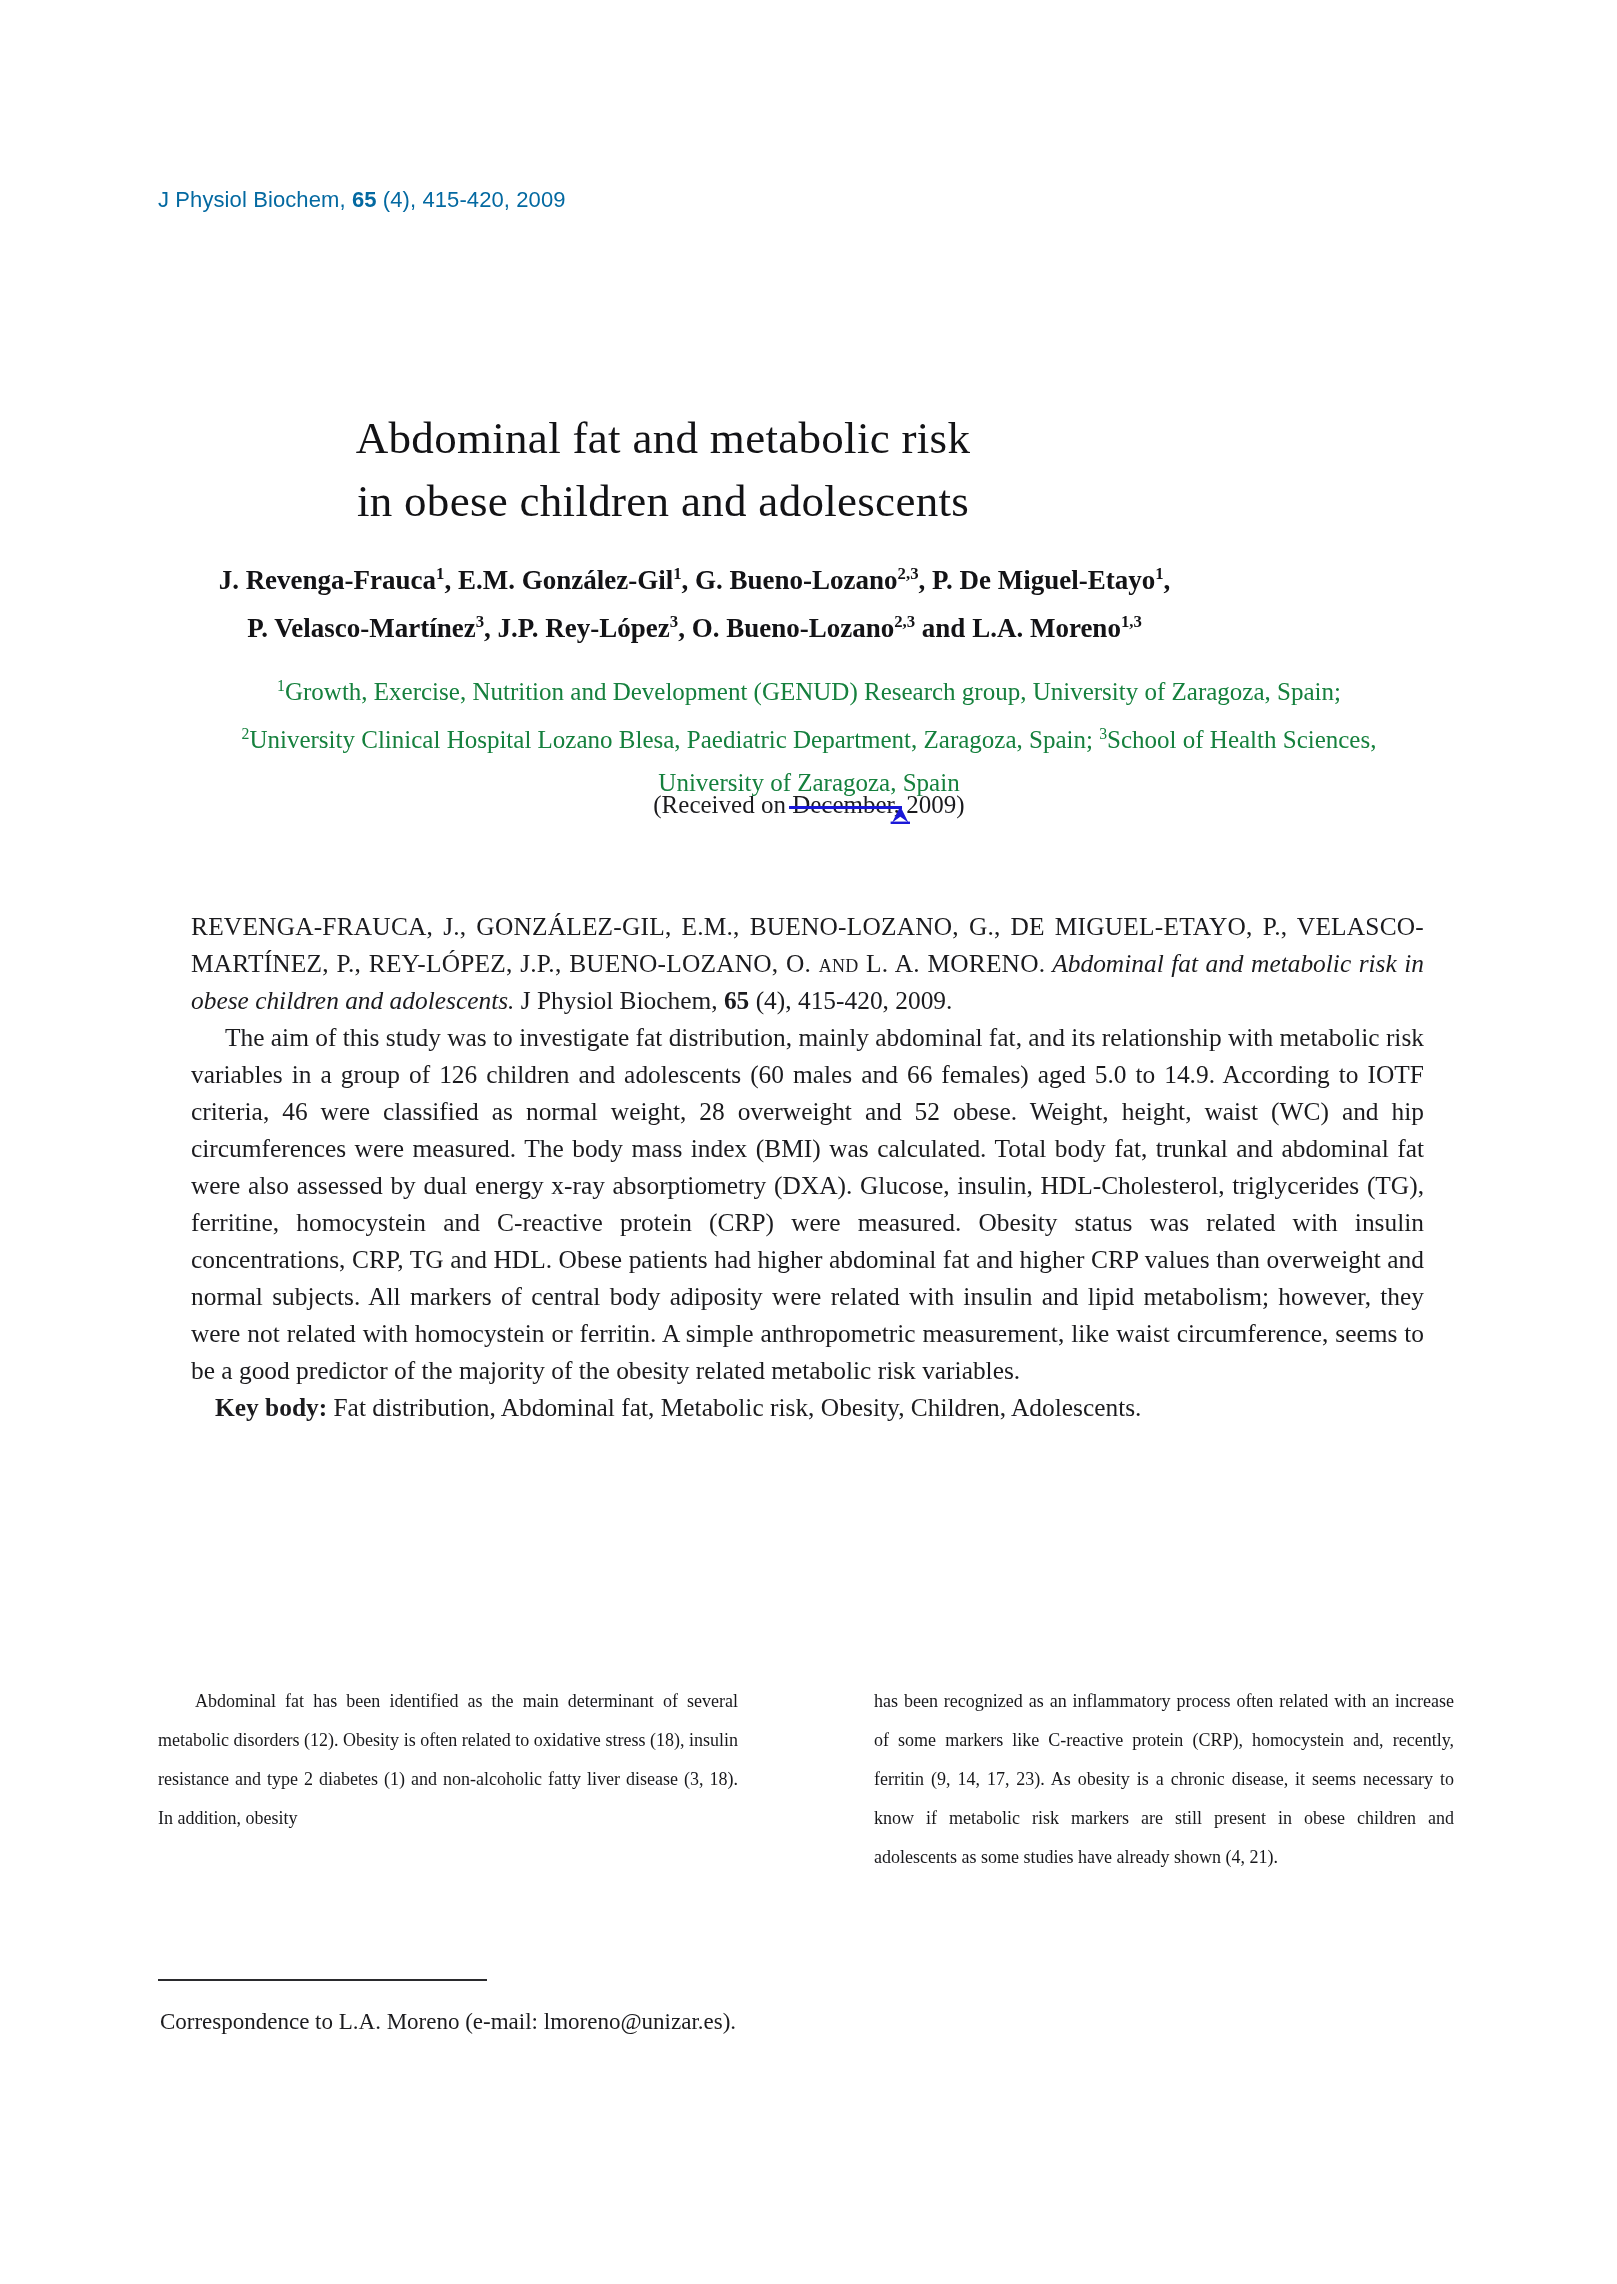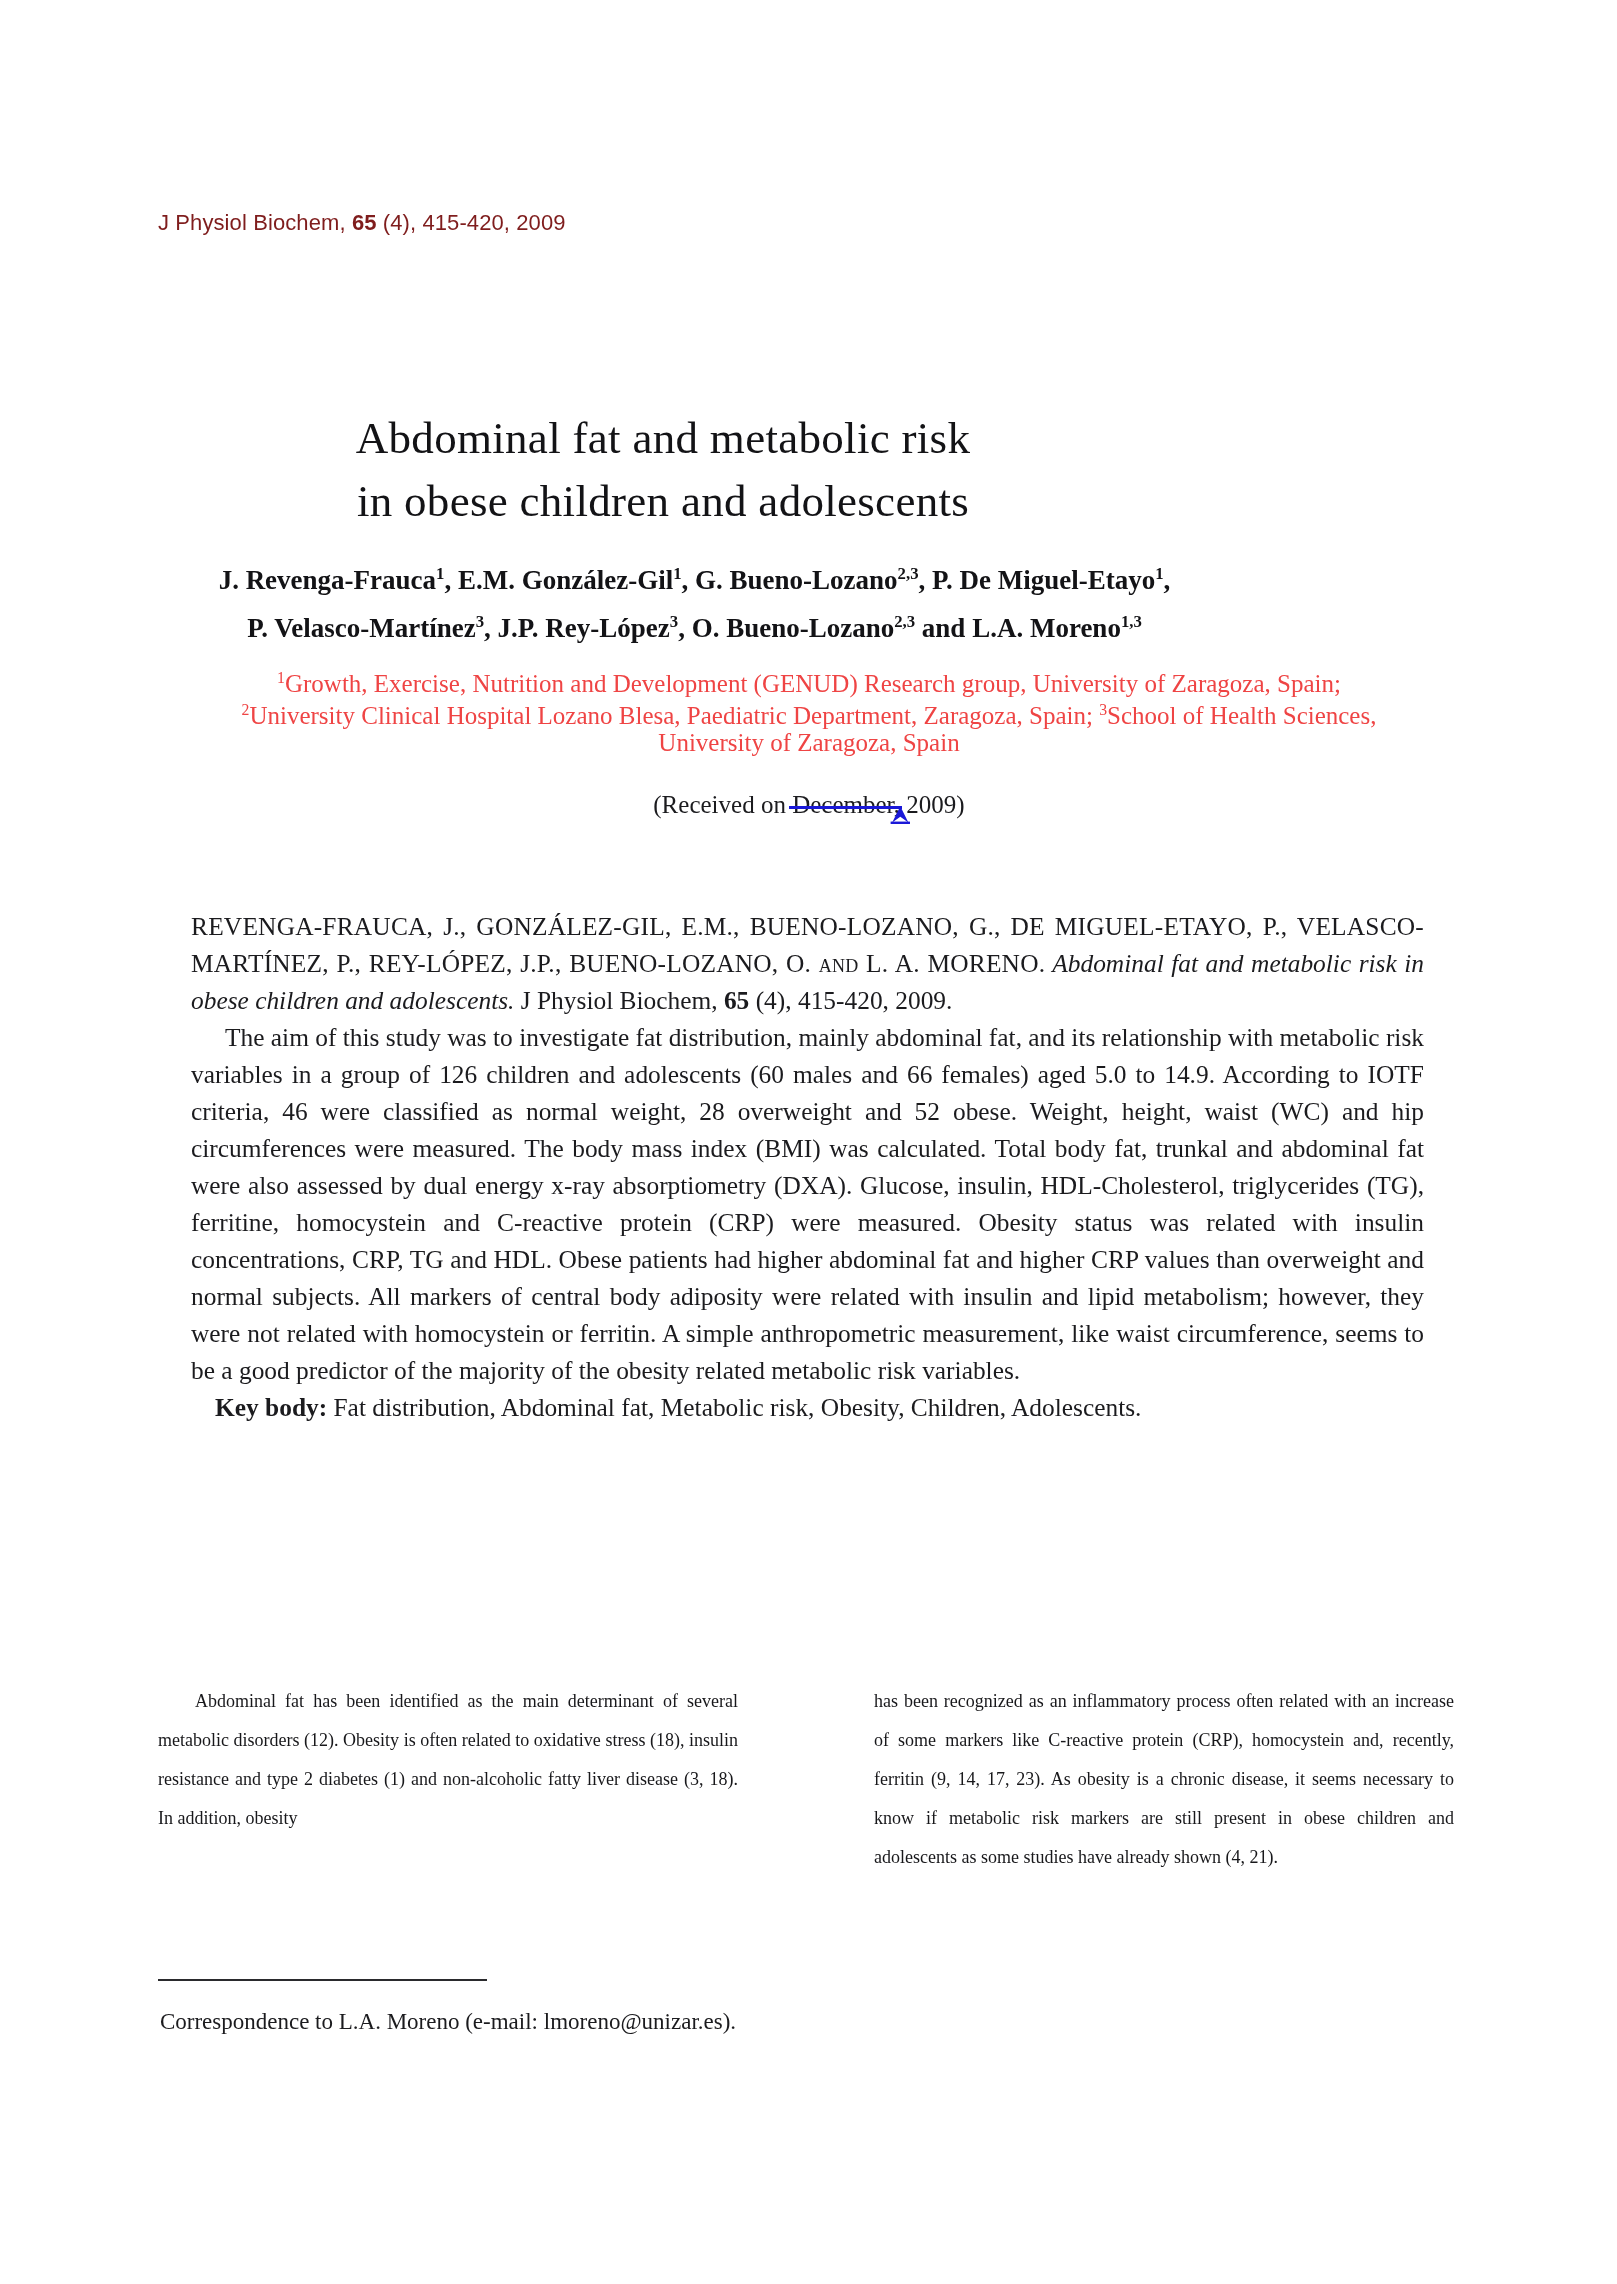--- a/index.html
+++ b/index.html
@@ -20,25 +20,25 @@
     position: absolute;
     top: 0; left: 0;
     width: 1618px;
     height: 2284px;
   }
 
   
   .running-head {
     position: absolute;
     left: 158px;
-    top: 210px;
+    top: 187px;
     font-family: "Liberation Sans", "DejaVu Sans", sans-serif;
     font-size: 22px;
     letter-spacing: 0.1px;
-    color: #7f1d1d;
+    color: #0369a1;
     white-space: nowrap;
   }
   .running-head b { font-weight: 700; }
 
   
   .title-block {
     position: absolute;
     left: 0;
     top: 407px;
     width: 1326px;
@@ -68,22 +68,22 @@
   .authors sup { font-size: 0.62em; vertical-align: super; font-weight: 700; }
 
   
   .affiliations {
     position: absolute;
     left: 226px;
     top: 665px;
     width: 1166px;
     text-align: center;
     font-size: 25px;
-    line-height: 26px;
-    color: #ef4444;
+    line-height: 42px;
+    color: #15803d;
   }
   .affiliations sup { font-size: 0.63em; vertical-align: super; }
 
   
   .received {
     position: absolute;
     left: 0;
     top: 788px;
     width: 1618px;
     text-align: center;

